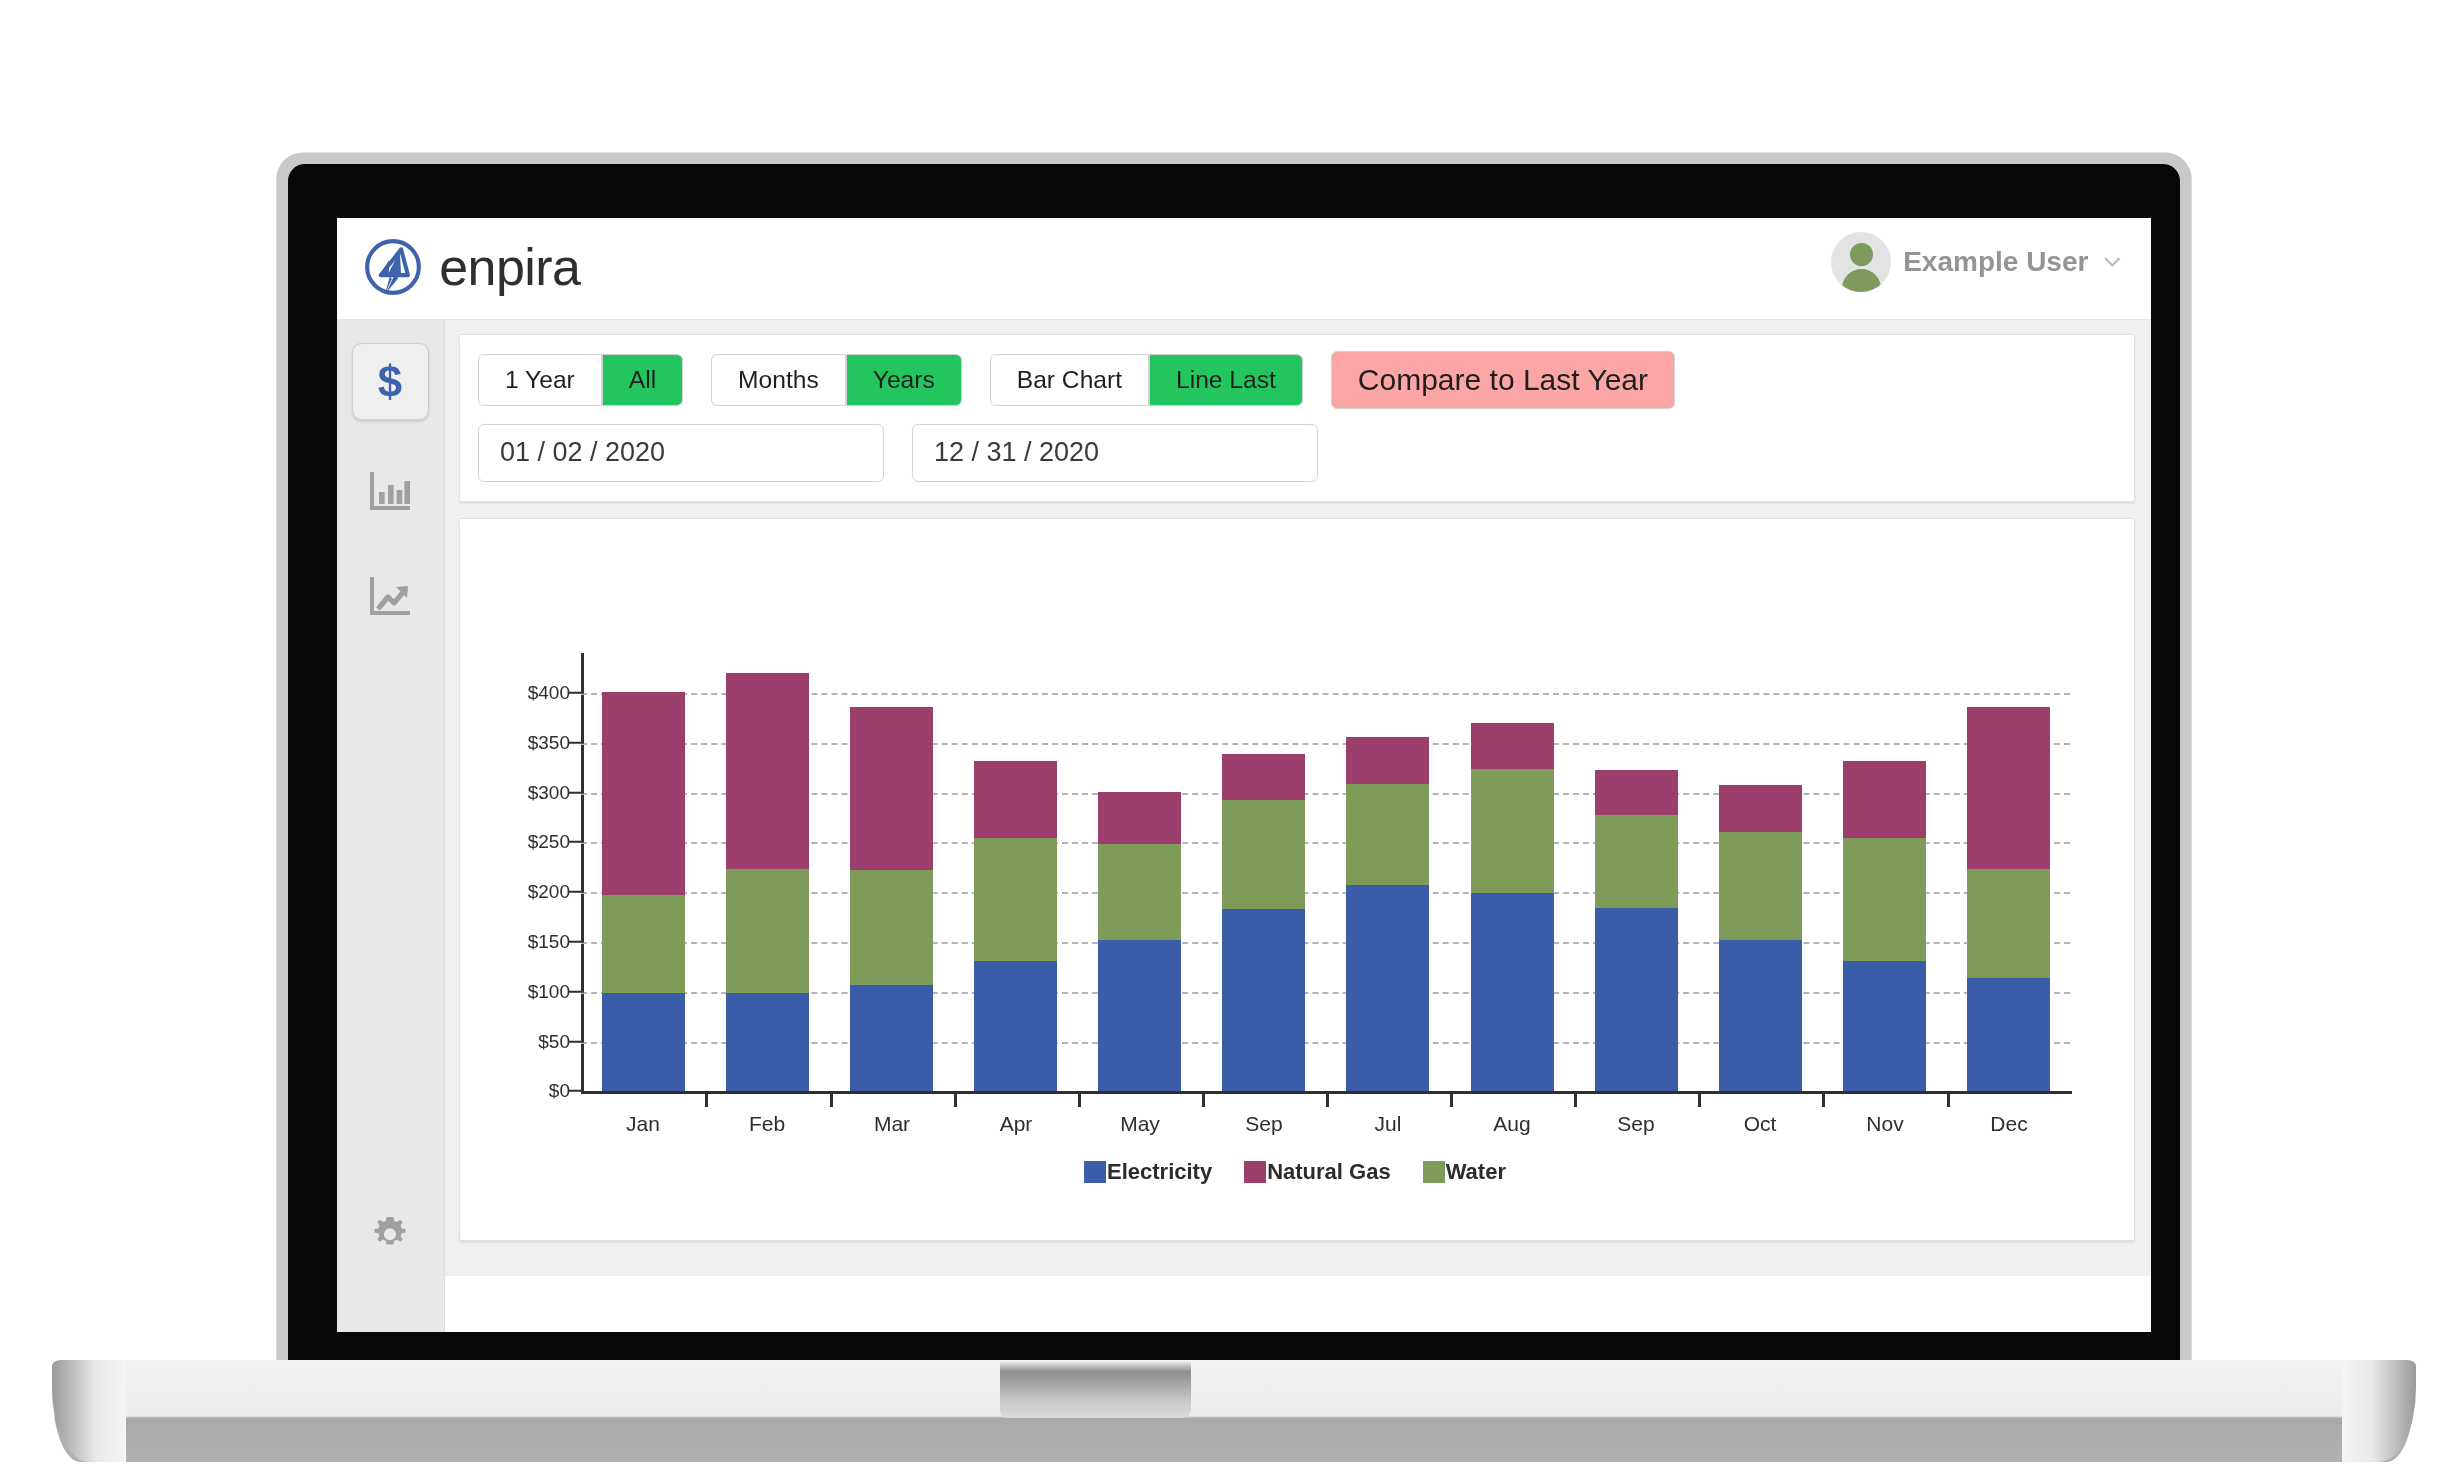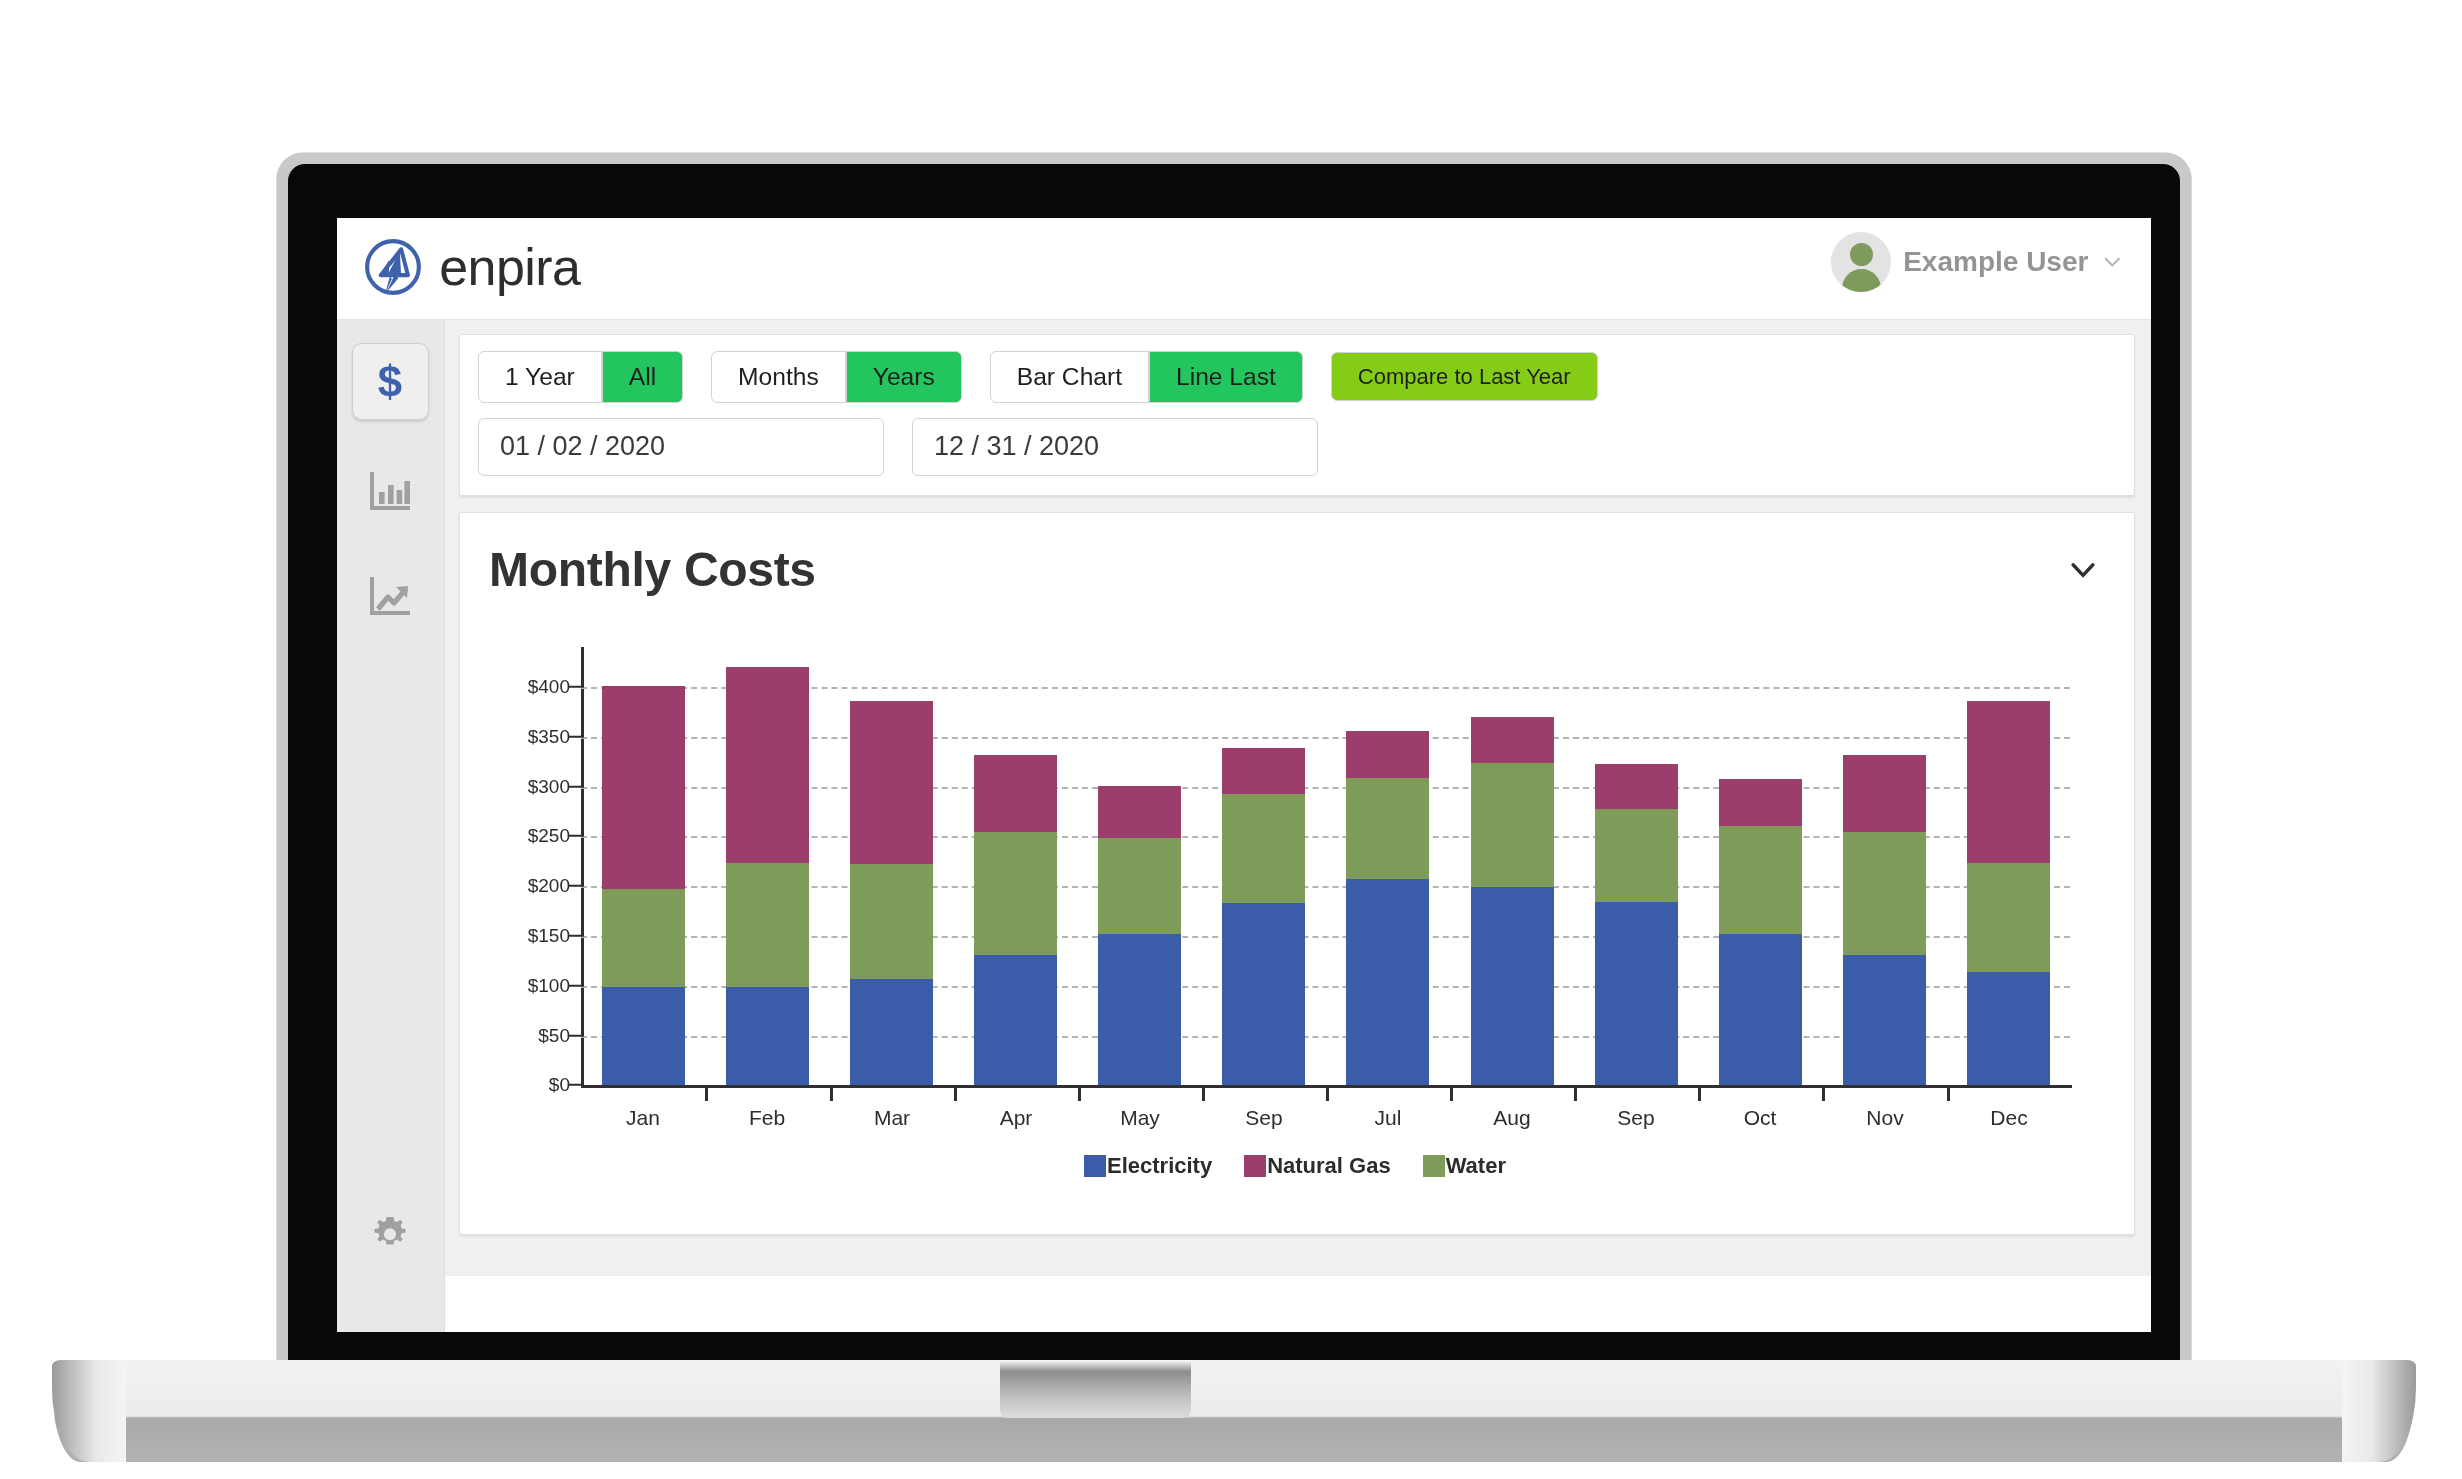--- a/index.html
+++ b/index.html
@@ -135,23 +135,23 @@
     border: 1.2px solid #d2d2d2;
     cursor: pointer;
     white-space: nowrap;
     line-height: 1.15;
   }
   .btn-group .seg:first-child { border-radius: 6.2px 0 0 6.2px; border-right-width: 0.6px; }
   .btn-group .seg:last-child { border-radius: 0 6.2px 6.2px 0; border-left-width: 0.6px; }
   .btn-group .seg.active { background: #22c55e; }
 
   .btn-single {
-    font-size: 22px; color: #1f1f1f;
+    font-size: 30px; color: #1f1f1f;
     padding: 11px 26px;
-    background: #84cc16;
+    background: #fca5a5;
     border: 1.2px solid #d2d2d2;
     border-radius: 6.2px;
     cursor: pointer;
     white-space: nowrap;
     line-height: 1.15;
   }
   .select-box {
     font-size: 24.6px; color: #1f1f1f;
     padding: 11px 14.8px 11px 26px;
     background: #ffffff;
@@ -351,28 +351,20 @@
 
           </div>
 
           <div class="filter-row">
             <div class="date-input" placeholder="MM / DD / YYYY">01 / 02 / 2020</div>
             <div class="date-input" placeholder="MM / DD / YYYY">12 / 31 / 2020</div>
           </div>
         </div>
 
         <div id="chart-card">
-          <div id="chart-card-header">
-            <span id="chart-title">Monthly Costs</span>
-            <span id="collapse-chevron">
-              <svg viewBox="0 0 24 24" width="34" height="34">
-                  <path d="M5 9 L12 16.5 L19 9" fill="none" stroke="#303030" stroke-width="2.4" stroke-linecap="round"></path>
-                </svg>
-            </span>
-          </div>
 
           <div id="plot">
             <div id="y-axis-line"></div>
             <div id="x-axis-line"></div>
             <div id="plot-area">
                 <div class="gridline" style="top: 369px;"></div>
                 <div class="gridline" style="top: 319px;"></div>
                 <div class="gridline" style="top: 269px;"></div>
                 <div class="gridline" style="top: 219px;"></div>
                 <div class="gridline" style="top: 169px;"></div>

